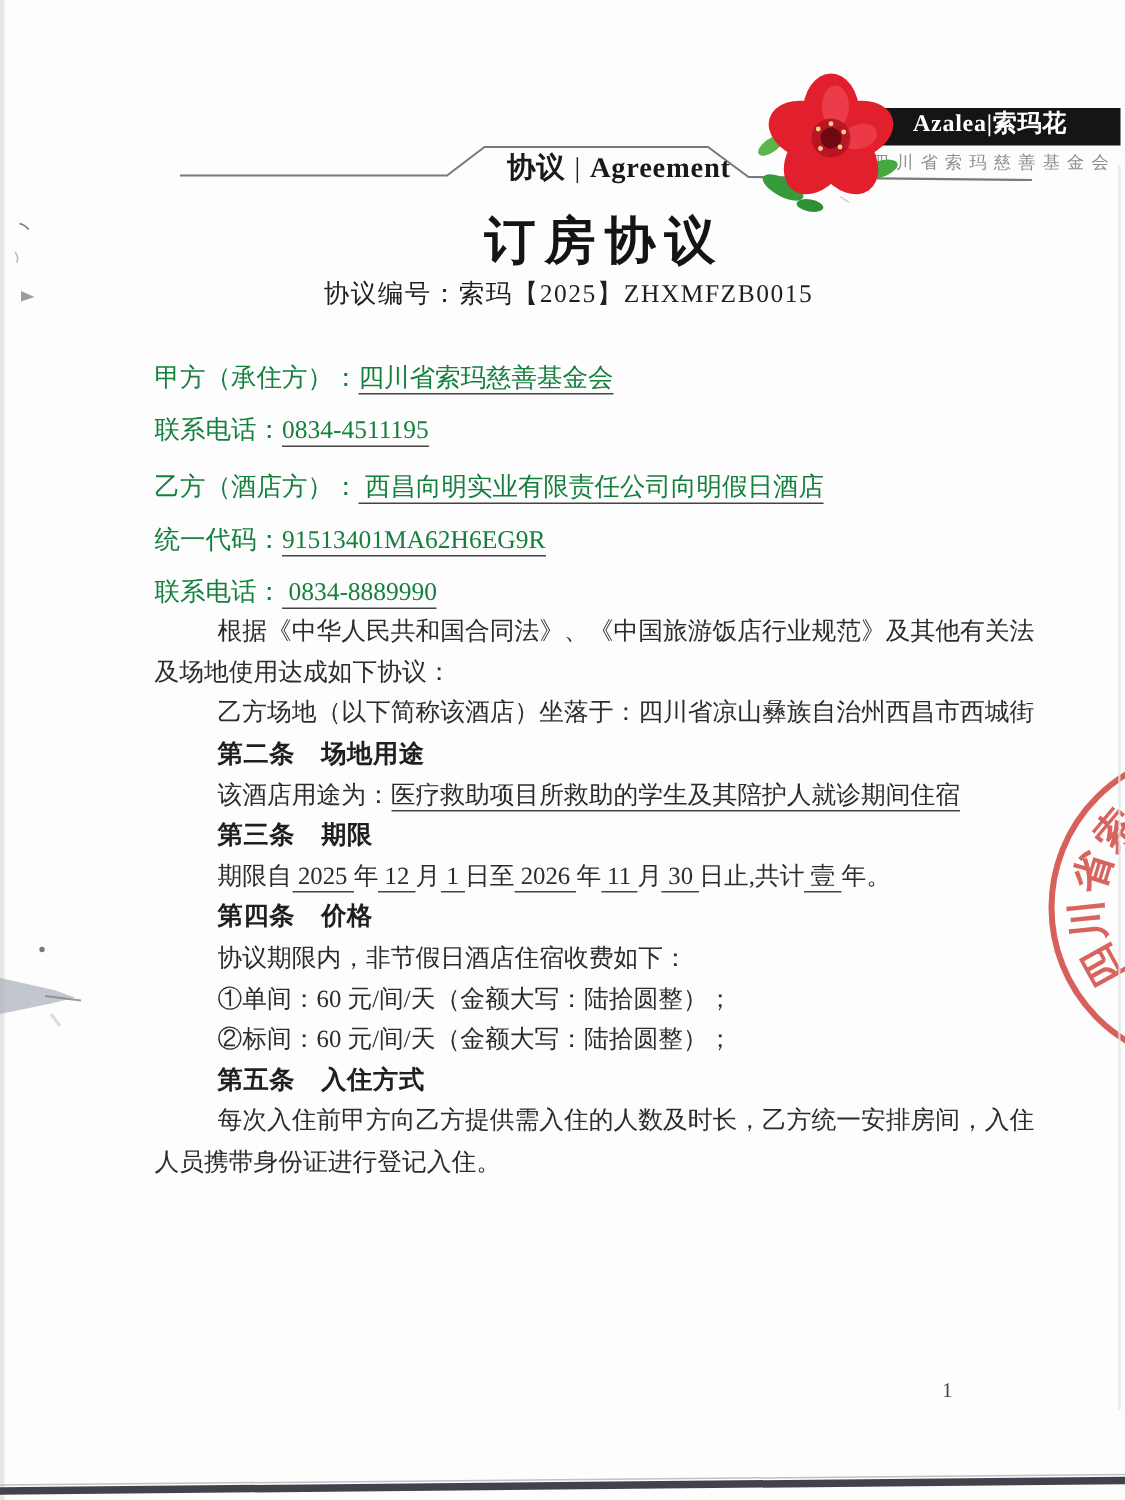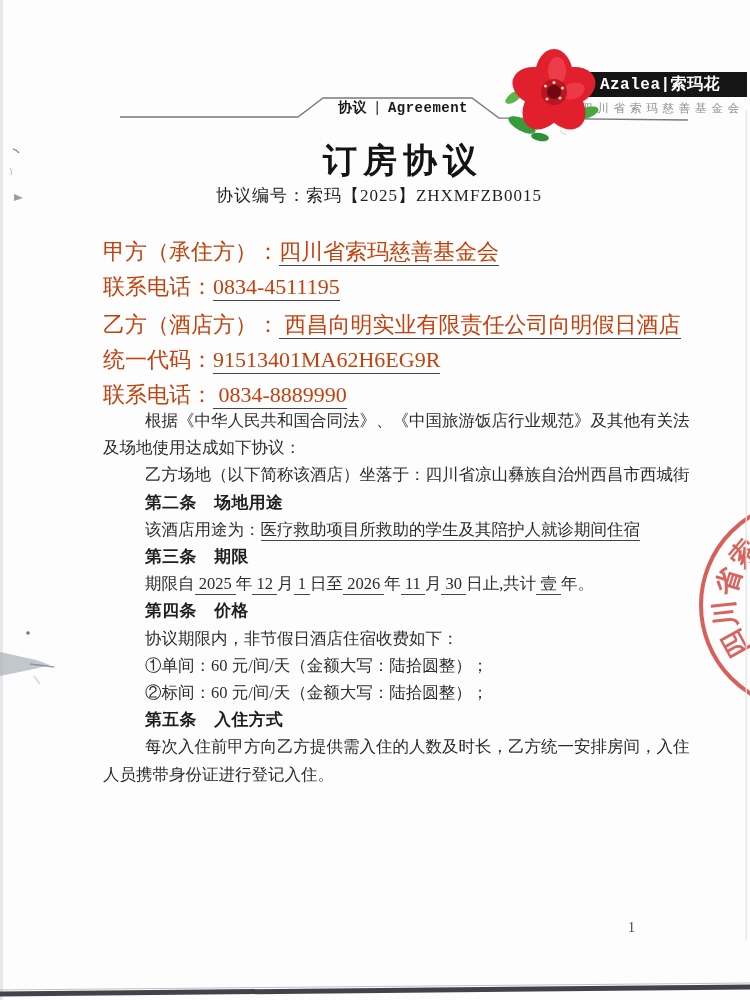--- a/index.html
+++ b/index.html
@@ -5,50 +5,50 @@
   html,body{margin:0;padding:0;background:#ffffff;}
   .page{
     position:relative;width:750px;height:1000px;margin:0 auto;
     background:#fdfdfd;overflow:hidden;
     font-family:"Liberation Serif","DejaVu Serif",serif;color:#2c2c2c;
   }
   .abs{position:absolute;}
   
   .band-text{
     position:absolute;left:338px;top:99px;
-    font-family:Liberation Mono, monospace;
-    font-weight:700;font-size:14px;color:#191919;letter-spacing:.5px;
+    font-family:Liberation Serif, serif;
+    font-weight:700;font-size:19px;color:#191919;letter-spacing:.5px;
     white-space:nowrap;
   }
   .band-text .sep{margin:0 6px;font-weight:400;color:#222;}
   
   .brand-badge{
     position:absolute;left:573px;top:72px;width:174px;height:25px;
-    background:#151515;color:#ffffff;display:flex;align-items:center;justify-content:center;
-    font-family:Liberation Mono, monospace;font-weight:700;font-size:16px;
+    background:#151515;color:#ffffff;display:flex;align-items:flex-start;justify-content:center;
+    font-family:Liberation Serif, serif;font-weight:700;font-size:16px;
     letter-spacing:.5px;white-space:nowrap;
   }
   .org-name{
     position:absolute;left:581px;top:101px;
     font-family:"Liberation Sans","DejaVu Sans",sans-serif;
     font-size:11.5px;color:#8e8e8e;letter-spacing:4.8px;white-space:nowrap;
   }
   
   .doc-title{
     position:absolute;left:28px;top:138px;width:750px;text-align:center;
     font-family:"Liberation Sans","DejaVu Sans",sans-serif;
     font-weight:700;font-size:34px;color:#141414;letter-spacing:6px;
   }
   .doc-no{
     position:absolute;left:4px;top:184px;width:750px;text-align:center;
     font-size:17px;color:#1f1f1f;letter-spacing:1px;white-space:nowrap;
   }
   
   .body-col{position:absolute;left:103px;top:234px;width:552px;}
-  .party{font-size:22px;line-height:35px;color:#c2410c;}
+  .party{font-size:17px;line-height:35px;color:#15803d;}
   .party-b{margin-top:3px;}
   .party .row{white-space:nowrap;}
   .u{border-bottom:1.2px solid #444;white-space:pre;padding-bottom:1px;}
   .content{margin-top:-5px;font-size:16.5px;line-height:27.2px;color:#2c2c2c;}
   .content .line{white-space:nowrap;}
   .content .indent{padding-left:42px;}
   .content .heading{
     font-family:"Liberation Sans","DejaVu Sans",sans-serif;
     font-weight:700;color:#1f1f1f;font-size:16.8px;letter-spacing:.5px;
   }

